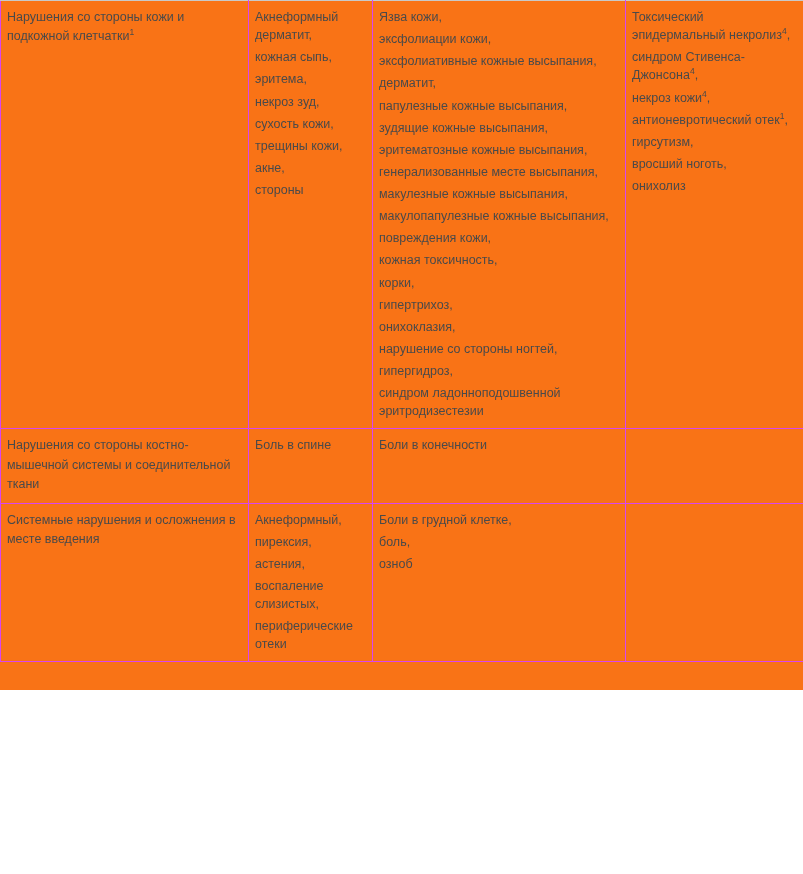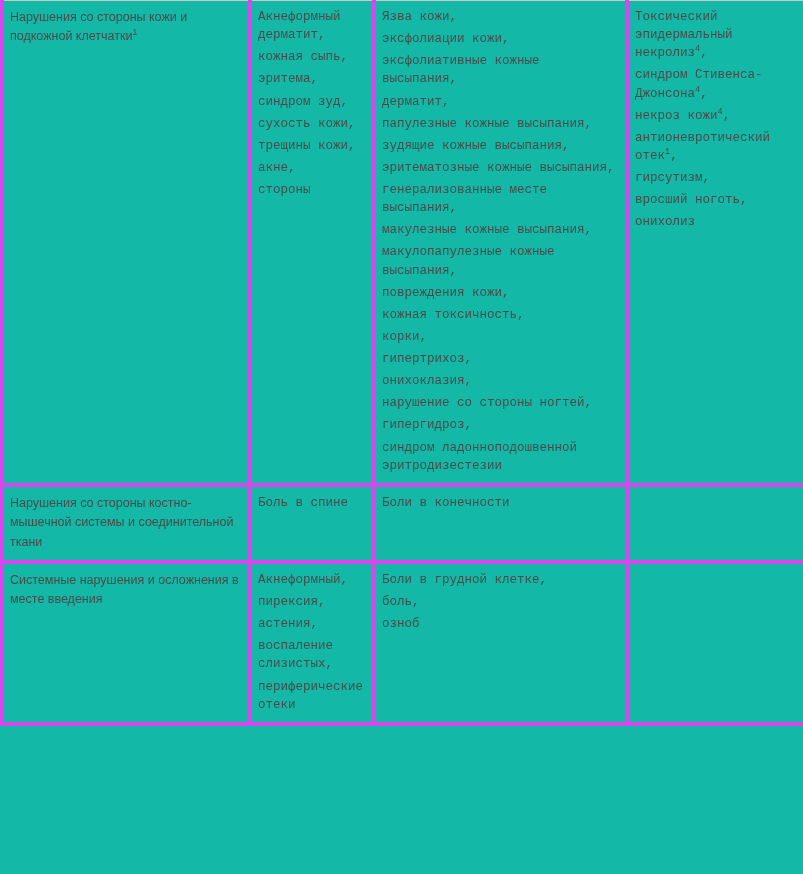--- a/index.html
+++ b/index.html
@@ -9,51 +9,50 @@
   }
   body {
     font-family: "Liberation Sans", sans-serif;
     color: #4a4a4a;
     font-size: 12.5px;
     line-height: 1.45;
     -webkit-font-smoothing: antialiased;
   }
   .page {
     width: 803px;
-    height: 874px;
+    height: 690px;
     position: relative;
     overflow: hidden;
-    background: #14b8a6;
+    background: #f97316;
     box-sizing: border-box;
   }
   table.ae-table {
     width: 803px;
     border-collapse: collapse;
     table-layout: fixed;
   }
   table.ae-table td {
-    border: 4px solid #d946ef;
+    border: 1px solid #d946ef;
     vertical-align: top;
     padding: 7px 6px 8px 6px;
     box-sizing: border-box;
     color: #4a4a4a;
   }
   
   col.c1 { width: 248px; }
   col.c2 { width: 124px; }
   col.c3 { width: 253px; }
   col.c4 { width: 178px; }
 
   
   table.ae-table tr:first-child td { border-top: 1px solid #c9c9c9; }
 
   .term {
     margin: 0 0 0 0;
     padding: 0;
-    font-family: Liberation Mono, monospace;
   }
   .term + .term {
     margin-top: 4px;
   }
   .soc-text {
     line-height: 1.55;
   }
   sup {
     font-size: 8.5px;
     line-height: 0;
@@ -75,21 +74,21 @@
     <tbody>
 
       <tr>
         <td class="cell-soc">
           <div class="soc-text"><span>Нарушения со стороны кожи и подкожной клетчатки</span><sup>1</sup></div>
         </td>
         <td>
           <div class="term">Акнеформный дерматит,</div>
           <div class="term">кожная сыпь,</div>
           <div class="term">эритема,</div>
-          <div class="term">синдром зуд,</div>
+          <div class="term">некроз зуд,</div>
           <div class="term">сухость кожи,</div>
           <div class="term">трещины кожи,</div>
           <div class="term">акне,</div>
           <div class="term">стороны</div>
         </td>
         <td>
           <div class="term">Язва кожи,</div>
           <div class="term">эксфолиации кожи,</div>
           <div class="term">эксфолиативные кожные высыпания,</div>
           <div class="term">дерматит,</div>

